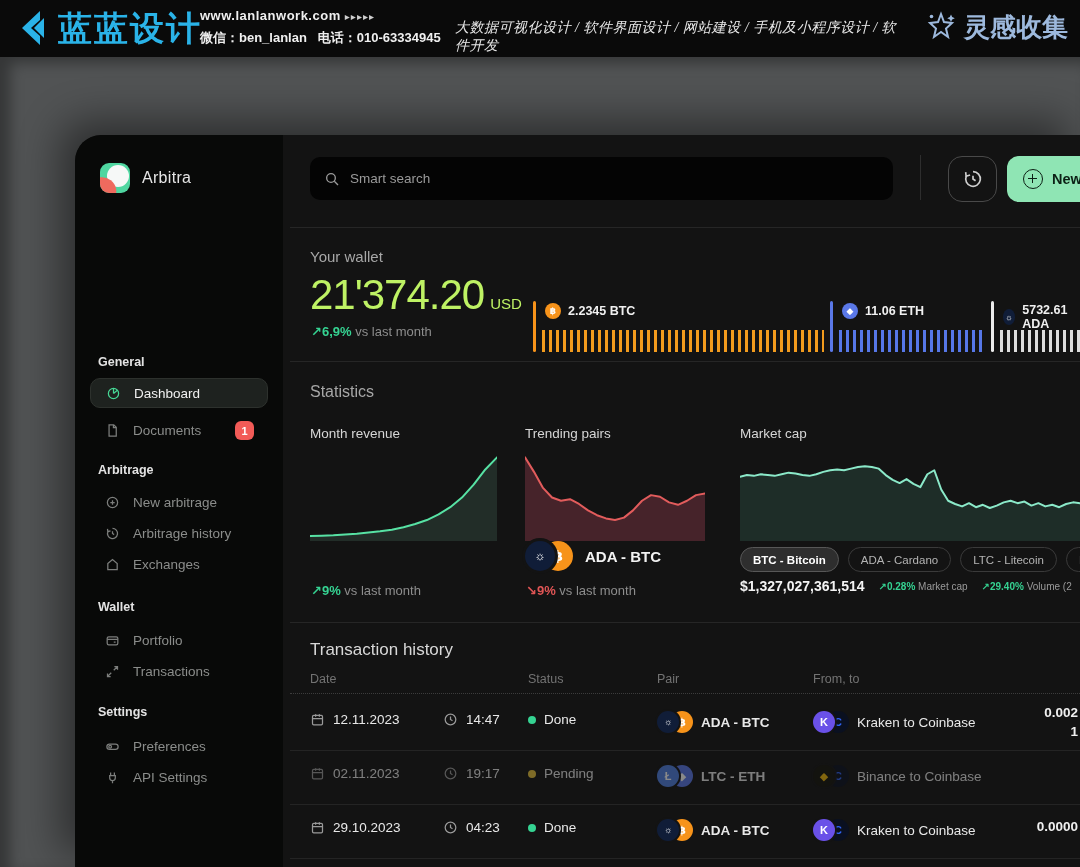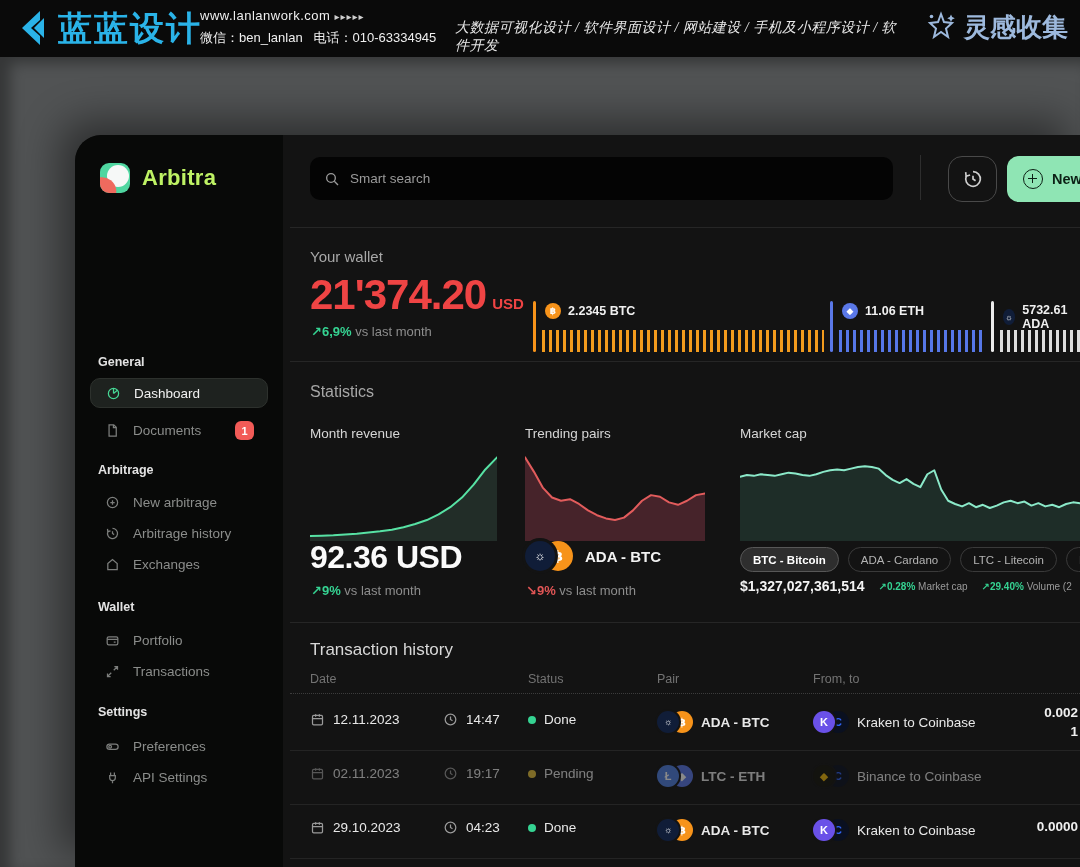--- a/index.html
+++ b/index.html
@@ -4,21 +4,21 @@
 <style>
   * { margin:0; padding:0; box-sizing:border-box; }
   html,body { width:1080px; height:867px; background:#303030; }
   body { font-family:"Liberation Sans","DejaVu Sans",sans-serif; }
   .page { position:relative; width:1080px; height:867px; overflow:hidden; background:#4f5152; }
 
   
   .banner { position:absolute; left:0; top:0; width:1080px; height:57px; background:#0a0a0a; z-index:5; }
   .banner-logo { position:absolute; left:10px; top:7px; display:flex; align-items:center; gap:6px; }
   .banner-logo-text { color:#2ab3e8; font-size:34px; font-weight:bold; letter-spacing:2px; line-height:42px; }
-  .banner-contact { position:absolute; left:200px; top:8px; color:#efefef; }
+  .banner-contact { position:absolute; left:200px; top:8px; color:#efefef;font-weight:bold; }
   .banner-contact .l1 { font-size:13px; letter-spacing:.5px; }
   .banner-contact .l1 .arr { color:#cfcfcf; font-size:10px; letter-spacing:1px; }
   .banner-contact .l2 { font-size:13px; margin-top:6px; }
   .banner-services { position:absolute; left:455px; top:19px; width:450px; color:#e8e8e8;
       font-family:"Liberation Serif","DejaVu Serif",serif; font-style:italic; font-size:14px; letter-spacing:.5px; }
   .banner-collect { position:absolute; right:12px; top:10px; display:flex; gap:8px; }
   .banner-collect .txt { color:#9db9dd; font-size:26px; font-weight:bold; font-family:"Liberation Serif","DejaVu Serif",serif; }
 
   
   .stage { position:absolute; left:0; top:57px; width:1080px; height:810px; background:#515354;
@@ -28,21 +28,21 @@
   .card { position:absolute; left:75px; top:135px; width:1005px; height:732px; background:#131313;
       border-top-left-radius:26px; box-shadow:-14px -14px 40px rgba(0,0,0,.45); overflow:hidden; }
   .sidebar { position:absolute; left:0; top:0; width:208px; height:732px; background:#080908; border-top-left-radius:26px; }
   .main { position:absolute; left:208px; top:0; width:797px; height:732px; background:#131313; }
 
   
   .brand { position:absolute; left:25px; top:28px; display:flex; align-items:center; gap:12px; }
   .brand-logo { position:relative; width:30px; height:30px; border-radius:9px; background:#4fd6a0; overflow:hidden; }
   .brand-logo::before { content:""; position:absolute; left:7px; top:2px; width:22px; height:22px; border-radius:50%; background:#f6f8f7; }
   .brand-logo::after { content:""; position:absolute; left:-9px; bottom:-7px; width:26px; height:22px; background:#ef6a5e; border-radius:50% 50% 0 0; transform:rotate(38deg); }
-  .brand-name { color:#bef264; font-size:22px; font-weight:bold; letter-spacing:.3px; }
+  .brand-name { color:#e5e5e5; font-size:16px; font-weight:normal; letter-spacing:.3px; }
   .sec-label { position:absolute; left:23px; color:#e3e3e3; font-size:12.5px; font-weight:bold; }
   .side-item { position:absolute; left:15px; width:178px; height:30px; display:flex; align-items:center; gap:13px;
       color:#8b8d8b; font-size:13.5px; padding-left:15px; border-radius:10px; cursor:pointer; }
   .side-item.active { background:#1e221f; border:1px solid #2d312d; color:#f0f0f0; }
   .side-item.active .sicon { color:#46d795; }
   .sicon { width:15px; height:15px; color:#7c7e7c; flex:0 0 15px; }
   .sicon svg { width:15px; height:15px; display:block; }
   .badge { position:absolute; right:14px; top:6px; width:19px; height:19px; border-radius:6px; background:#f25b57;
       color:#fff; font-size:11px; font-weight:bold; display:flex; align-items:center; justify-content:center; }
 
@@ -58,21 +58,21 @@
       color:#0c2015; font-size:14.5px; font-weight:bold; display:flex; align-items:center; gap:9px; padding:0 16px; cursor:pointer; }
   .plus-ico { width:20px; height:20px; border:1.6px solid #0c2015; border-radius:50%; position:relative; flex:0 0 20px; }
   .plus-ico::before,.plus-ico::after { content:""; position:absolute; background:#0c2015; }
   .plus-ico::before { left:4px; top:7.6px; width:9px; height:1.6px; }
   .plus-ico::after { left:7.6px; top:4px; width:1.6px; height:9px; }
 
   .hsep { position:absolute; left:7px; width:790px; height:1px; background:#262626; }
 
   
   .sect-title { position:absolute; color:#a7a7a7; font-size:15px; }
-  .wallet-amount { position:absolute; left:27px; top:136px; color:#ef4444; font-size:42px; font-weight:bold; letter-spacing:-1px; }
+  .wallet-amount { position:absolute; left:27px; top:136px; color:#bef264; font-size:42px; font-weight:normal; letter-spacing:-1px; }
   .wallet-amount .cur { font-size:15px; letter-spacing:0; margin-left:6px; }
   .delta { font-size:13px; color:#8d8d8d; }
   .delta b { font-weight:bold; }
   .up b { color:#35d392; }
   .down b { color:#e05555; }
 
   .bar-divider { position:absolute; top:166px; width:3px; height:51px; border-radius:2px; }
   .hold-label { position:absolute; top:168px; display:flex; align-items:center; gap:7px; color:#f0f0f0; font-size:12.5px; font-weight:bold; }
   .bars { position:absolute; top:195px; height:22px; }
   .coin { border-radius:50%; display:flex; align-items:center; justify-content:center; color:#fff; font-weight:bold; }
@@ -325,21 +325,20 @@
             <path d="M0.00,2.00 L5.00,8.57 L10.00,15.87 L15.00,20.25 L20.00,21.71 L25.00,20.98 L30.00,23.17 L35.00,26.09 L40.00,28.28 L45.00,29.74 L50.00,30.47 L55.00,29.38 L60.00,26.09 L65.00,21.71 L70.00,19.15 L75.00,19.88 L80.00,22.44 L85.00,23.54 L90.00,21.71 L95.00,19.15 L100.00,18.42" fill="none" stroke="#e25c5c" stroke-width="2" vector-effect="non-scaling-stroke" stroke-linejoin="round" stroke-linecap="round"></path>
           </svg>
         </div>
       <div class="chart" style="left:457px; width:340px">
           <svg viewBox="0 0 100 40" preserveAspectRatio="none">
             <path d="M0.00,10.76 L2.04,10.03 L4.08,10.39 L6.12,9.66 L8.16,10.03 L10.20,10.39 L12.24,9.66 L14.29,8.93 L16.33,9.30 L18.37,10.03 L20.41,10.39 L22.45,9.66 L24.49,8.57 L26.53,7.84 L28.57,7.48 L30.61,7.84 L32.65,7.11 L34.69,6.38 L36.73,6.02 L38.78,6.38 L40.82,7.11 L42.86,10.03 L44.90,12.22 L46.94,13.68 L48.98,11.86 L51.02,14.04 L53.06,15.50 L55.10,9.66 L57.14,7.84 L59.18,16.60 L61.22,21.71 L63.27,23.17 L65.31,24.27 L67.35,22.80 L69.39,24.63 L71.43,23.54 L73.47,25.00 L75.51,23.90 L77.55,22.44 L79.59,21.71 L81.63,22.80 L83.67,22.07 L85.71,23.90 L87.76,22.80 L89.80,24.27 L91.84,23.54 L93.88,24.63 L95.92,23.17 L97.96,22.44 L100.00,22.80 L100,40 L0,40 Z" fill="#1e2d28"></path>
             <path d="M0.00,10.76 L2.04,10.03 L4.08,10.39 L6.12,9.66 L8.16,10.03 L10.20,10.39 L12.24,9.66 L14.29,8.93 L16.33,9.30 L18.37,10.03 L20.41,10.39 L22.45,9.66 L24.49,8.57 L26.53,7.84 L28.57,7.48 L30.61,7.84 L32.65,7.11 L34.69,6.38 L36.73,6.02 L38.78,6.38 L40.82,7.11 L42.86,10.03 L44.90,12.22 L46.94,13.68 L48.98,11.86 L51.02,14.04 L53.06,15.50 L55.10,9.66 L57.14,7.84 L59.18,16.60 L61.22,21.71 L63.27,23.17 L65.31,24.27 L67.35,22.80 L69.39,24.63 L71.43,23.54 L73.47,25.00 L75.51,23.90 L77.55,22.44 L79.59,21.71 L81.63,22.80 L83.67,22.07 L85.71,23.90 L87.76,22.80 L89.80,24.27 L91.84,23.54 L93.88,24.63 L95.92,23.17 L97.96,22.44 L100.00,22.80" fill="none" stroke="#8be9c9" stroke-width="2" vector-effect="non-scaling-stroke" stroke-linejoin="round" stroke-linecap="round"></path>
           </svg>
         </div>
 
-      <div class="big-val">92.36 USD</div>
       <div class="delta up" style="position:absolute; left:28px; top:448px">
         <b>↗<span>9%</span></b> <span>vs last month</span>
       </div>
 
       <div class="pair-row">
         <span class="pair-icons">
           <span class="coin c30 btc-bg back">฿</span>
           <span class="coin c30 ada-bg front" style="font-size:12px">☼</span>
         </span>
         <span class="pair-name">ADA - BTC</span>

